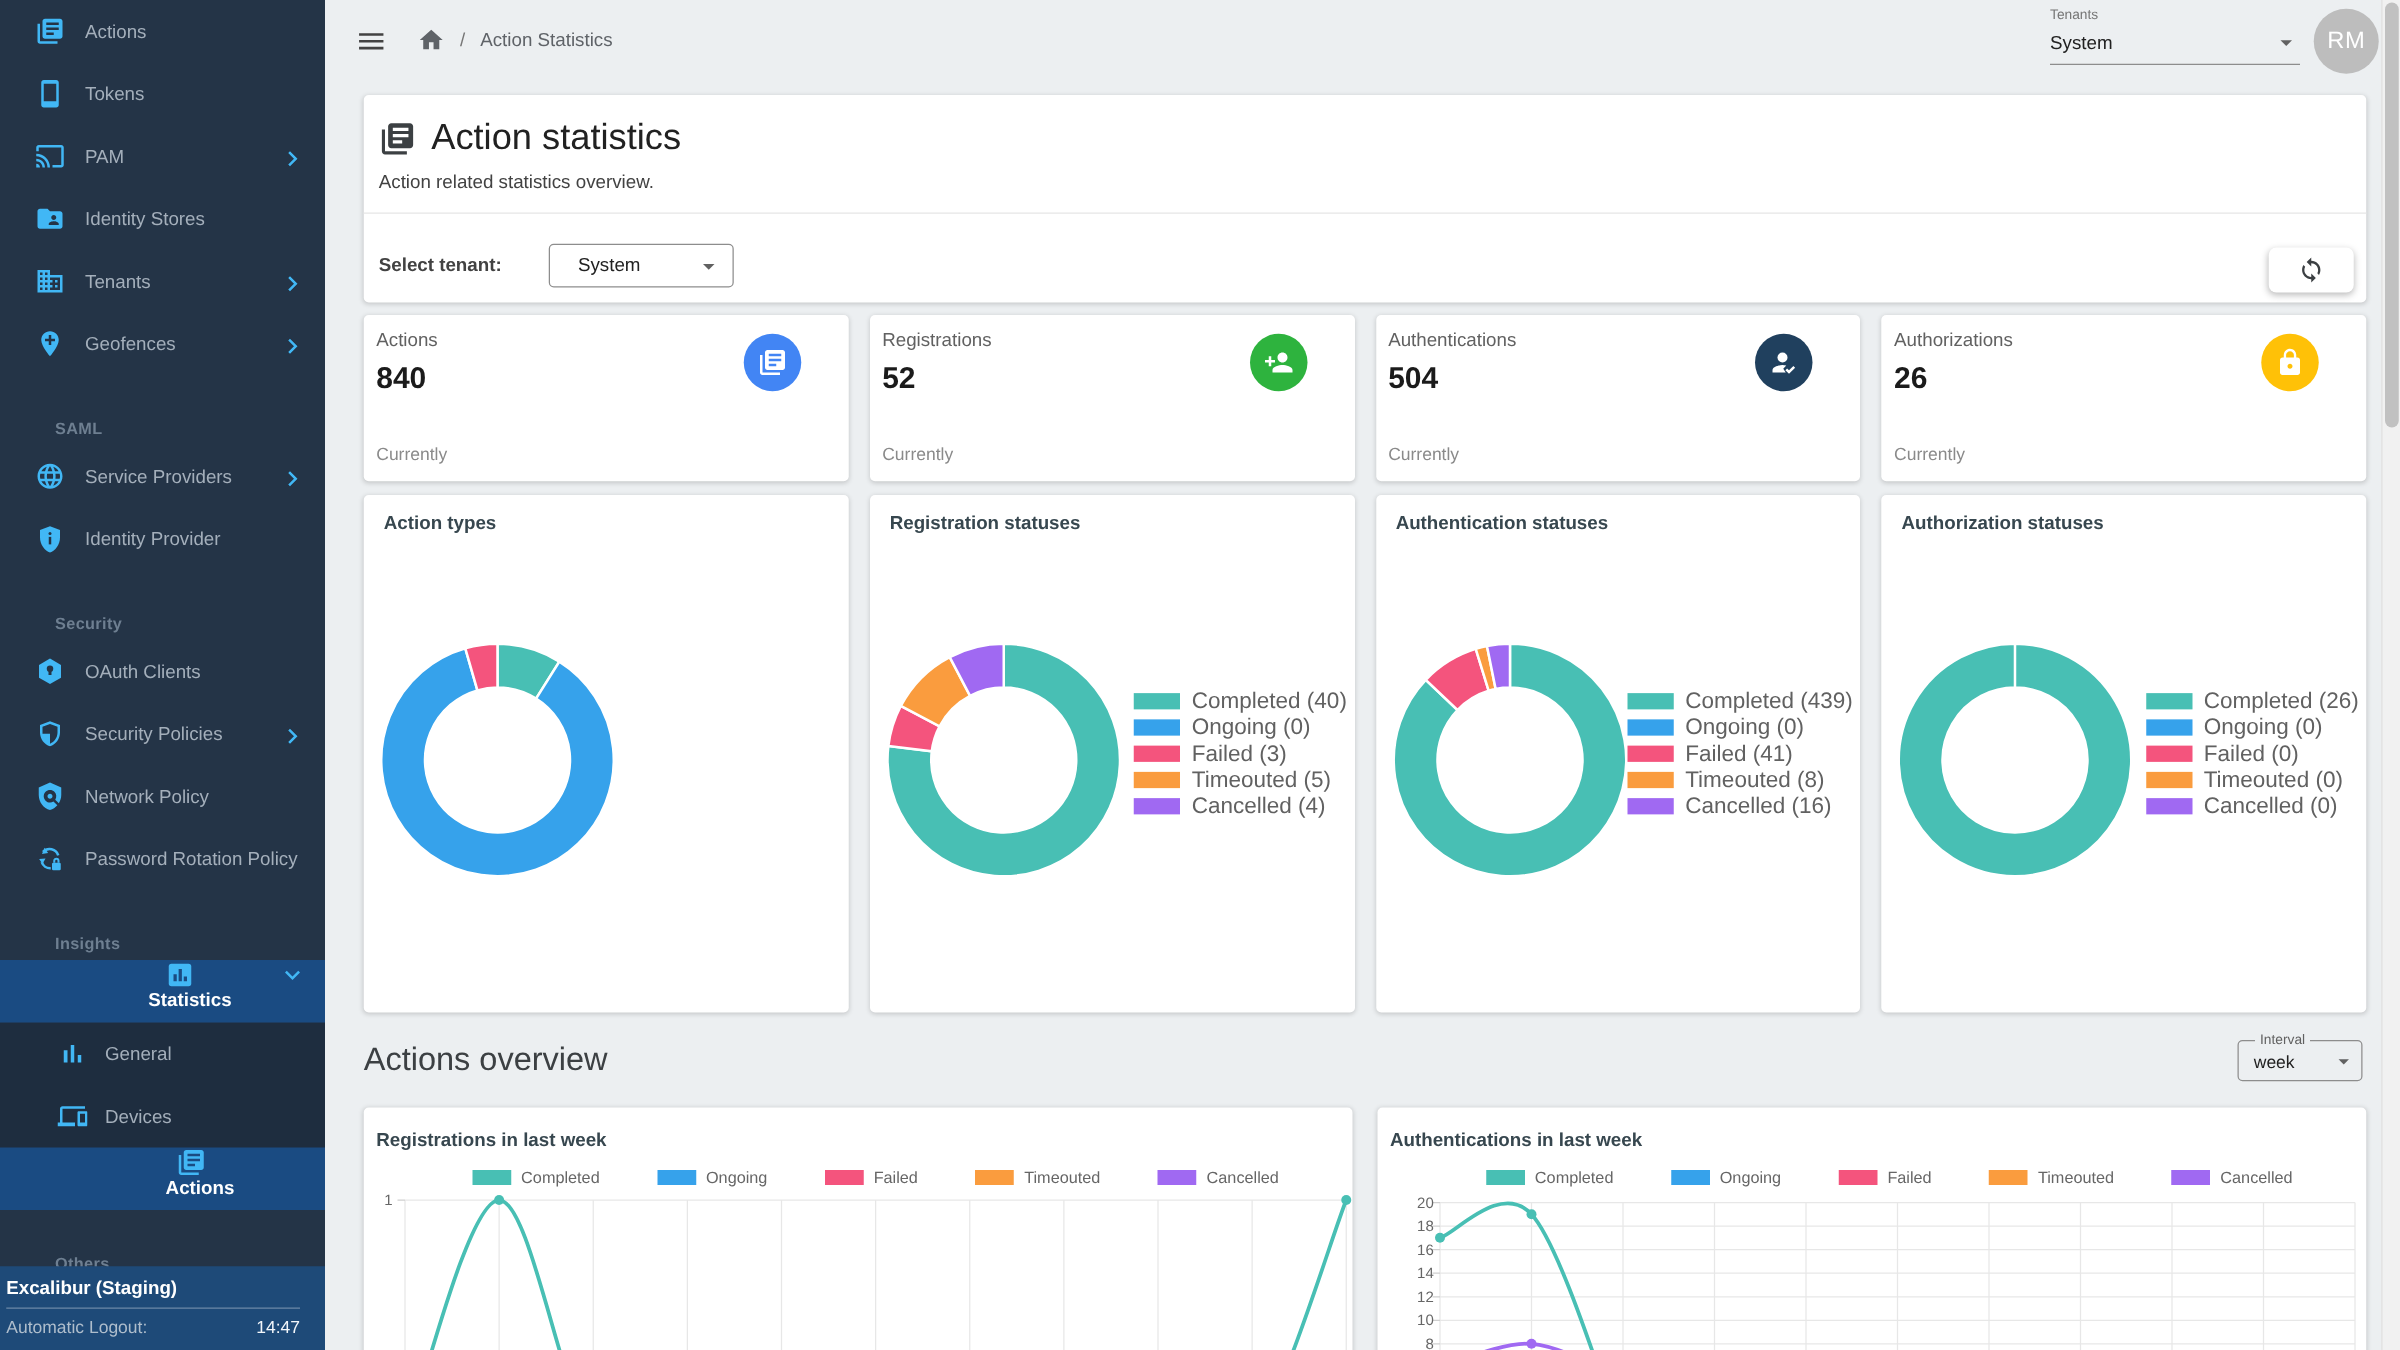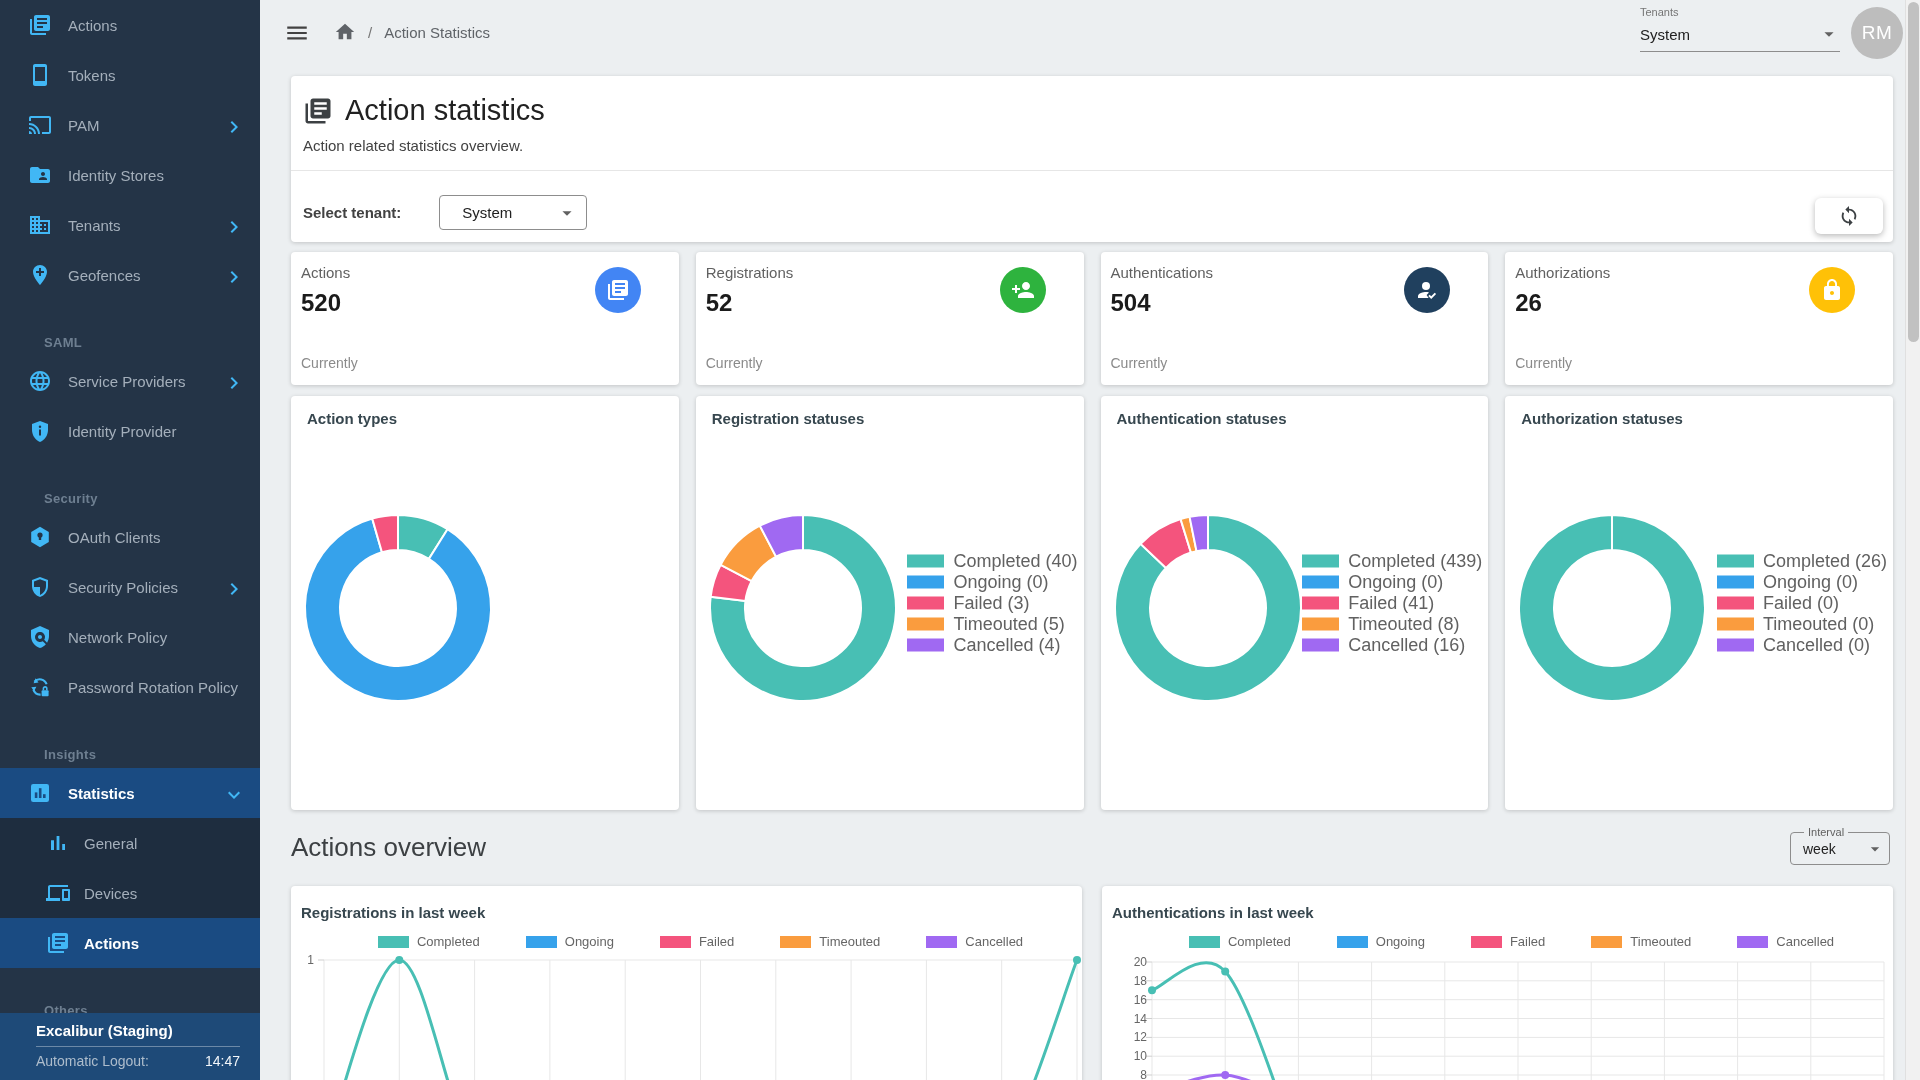--- a/index.html
+++ b/index.html
@@ -7,30 +7,30 @@
     font-family:"Liberation Sans", sans-serif; -webkit-font-smoothing:antialiased; }
 
   .ic { display:inline-block; vertical-align:middle; }
 
   
   #sidebar { position:absolute; left:0; top:0; width:260px; height:1080px; background:#243447; z-index:5; }
   .side-row { position:relative; height:50px; display:flex; align-items:center; padding-left:28px; cursor:pointer; color:#A4AFBB; }
   .side-row .ic { width:24px; height:24px; color:#41B7F5; flex:0 0 24px; }
   .side-row .lbl { margin-left:16px; font-size:15px; white-space:nowrap; }
   .side-row .chev { position:absolute; right:18px; width:20px; height:20px; color:#8A97A5; }
-  .side-row.active { background:#1A4B82; color:#FFFFFF; }
+  .side-row.active { background:#1A4B82; color:#FFFFFF;flex-direction:column; }
   .side-row.active .lbl { font-weight:bold; }
   .side-header { height:28px; margin-top:28px; display:flex; align-items:center; padding-left:44px;
     color:#6E7F91; font-size:13px; font-weight:bold; letter-spacing:.3px; }
   .submenu { background:#1E2D3F; }
   .submenu .side-row { padding-left:46px; }
   .submenu .side-row .lbl { margin-left:14px; }
   .submenu .side-row.active { background:#1A4B82; }
 
-  #side-footer { position:absolute; left:0; bottom:0; width:260px; height:67px; background:#1E4A78; padding:9px 20px 0 36px; z-index:6; }
+  #side-footer { position:absolute; left:0; bottom:0; width:260px; height:67px; background:#1E4A78; padding:9px 20px 0 5px; z-index:6; }
   #side-footer .app { color:#FFFFFF; font-weight:bold; font-size:15px; }
   #side-footer .sep { border-top:1px solid rgba(255,255,255,.35); margin:7px 0 6px 0; }
   #side-footer .row { display:flex; justify-content:space-between; font-size:14px; }
   #side-footer .row .k { color:#AEBDCC;text-align:center; }
   #side-footer .row .v { color:#F2F6FA; }
 
   
   #topbar { position:absolute; left:260px; top:0; right:0; height:64px; }
   #hamburger { position:absolute; left:24px; top:20px; width:26px; height:26px; color:#424242; cursor:pointer; }
   #breadcrumb { position:absolute; left:74px; top:0; height:64px; display:flex; align-items:center; gap:12px; }
@@ -302,21 +302,21 @@
   <div id="refresh-btn">
     <span class="ic-slot"><svg class="ic " viewBox="0 0 24 24" fill="currentColor">
           <path d="M12 4V1L8 5l4 4V6c3.31 0 6 2.69 6 6 0 1.01-.25 1.97-.7 2.8l1.46 1.46C19.54 15.03 20 13.57 20 12c0-4.42-3.58-8-8-8zm0 14c-3.31 0-6-2.69-6-6 0-1.01.25-1.97.7-2.8L5.24 7.74C4.46 8.97 4 10.43 4 12c0 4.42 3.58 8 8 8v3l4-4-4-4v3z"></path>
         </svg></span>
   </div>
 </div>
 
 <div id="stat-grid">
     <div class="card stat-card">
       <div class="sl">Actions</div>
-      <div class="sv">520</div>
+      <div class="sv">840</div>
       <div class="sc">Currently</div>
       <div class="stat-icon" style="background:#4285F4">
         <svg class="ic " viewBox="0 0 24 24" fill="currentColor">
           <path d="M4 6H2v14c0 1.1.9 2 2 2h14v-2H4V6zm16-4H8c-1.1 0-2 .9-2 2v12c0 1.1.9 2 2 2h12c1.1 0 2-.9 2-2V4c0-1.1-.9-2-2-2zm-1 9H9V9h10v2zm-4 4H9v-2h6v2zm4-8H9V5h10v2z"></path>
         </svg>
       </div>
     </div>
     <div class="card stat-card">
       <div class="sl">Registrations</div>
       <div class="sv">52</div>

